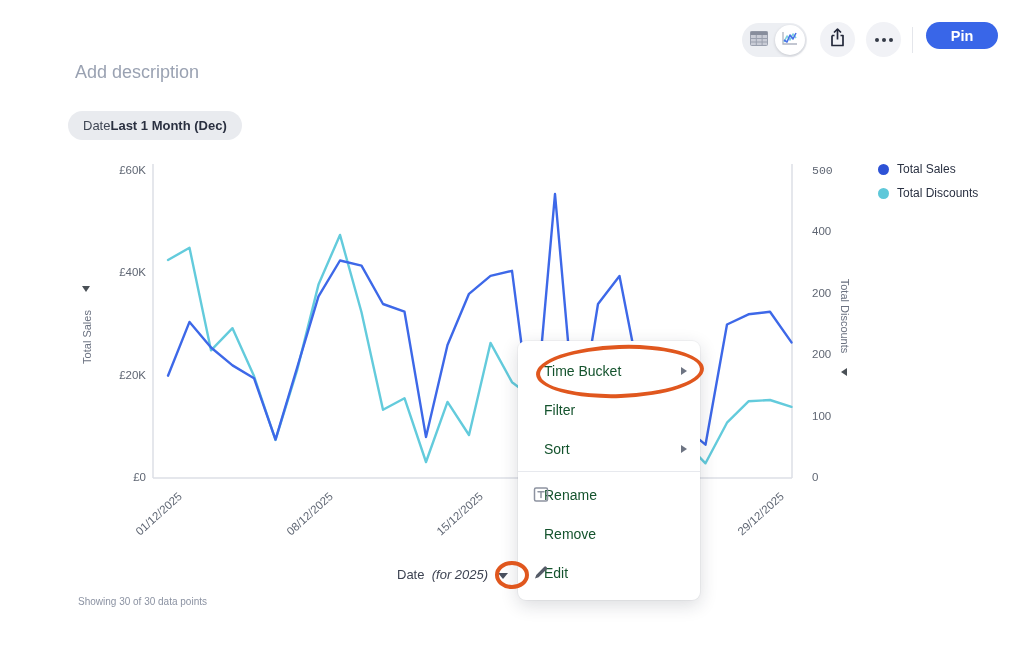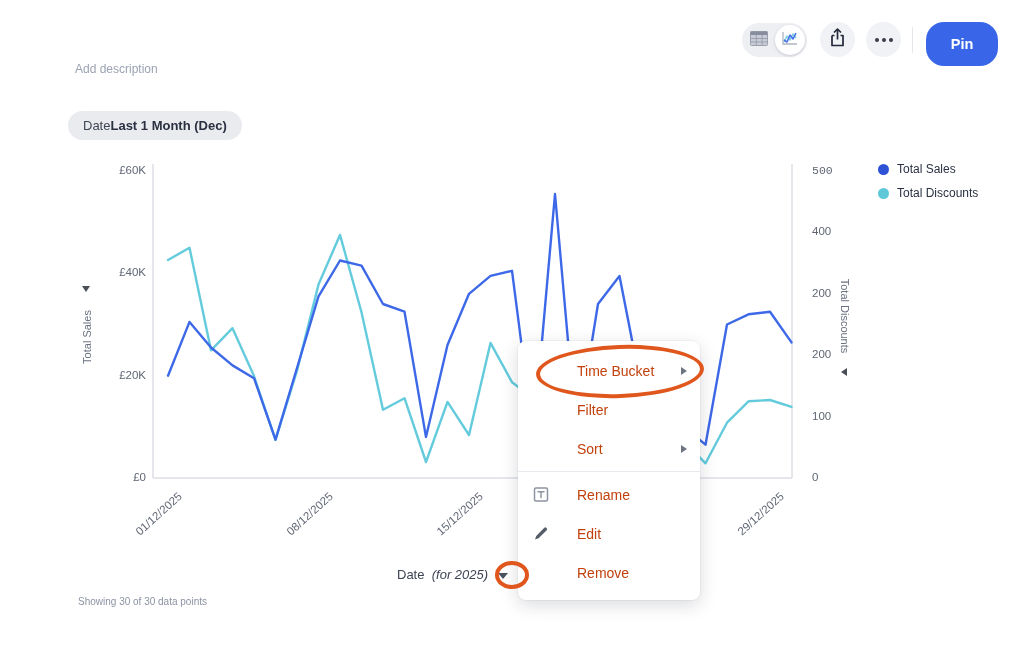--- a/index.html
+++ b/index.html
@@ -2,34 +2,34 @@
 <html><head>
 <meta charset="utf-8">
 <style>
   * { margin:0; padding:0; box-sizing:border-box; }
   html,body { width:1024px; height:645px; background:#ffffff; font-family:"Liberation Sans", sans-serif; overflow:hidden; }
   .abs { position:absolute; }
   .app { position:relative; width:1024px; height:645px; background:#fff; }
 
   
   .title { left:75px; top:30px; font-size:17.5px; font-weight:700; color:#181d2f; letter-spacing:.1px; }
-  .subtitle { left:75px; top:62px; font-size:12px; color:#9aa2b2; cursor:text; }
+  .subtitle { left:75px; top:62px; font-size:18px; color:#9aa2b2; cursor:text; }
 
   
   .toggle-pill { left:742px; top:23px; width:65px; height:34px; border-radius:17px; background:#edeff3; }
   .toggle-opt { position:absolute; width:30px; height:30px; top:2px; border-radius:50%; display:flex; align-items:center; justify-content:center; }
   .toggle-table { left:2px; }
   .toggle-chart { left:33px; background:#ffffff; box-shadow:0 1px 3px rgba(20,25,40,.18); }
   .circle-btn { width:35px; height:35px; border-radius:50%; background:#f1f2f6; display:flex; align-items:center; justify-content:center; }
   .share-btn { left:820px; top:22px; }
   .more-btn { left:866px; top:22px; }
   .dots { display:flex; gap:3px; }
   .dots i { width:4px; height:4px; border-radius:50%; background:#343a46; }
   .tb-divider { left:912px; top:27px; width:1px; height:26px; background:#e4e6eb; }
-  .pin-btn { left:926px; top:22px; width:72px; height:44px; border-radius:18px; background:#3966e8; color:#fff; font-size:14.5px; font-weight:700; display:flex; align-items:center; justify-content:center; cursor:pointer; }
+  .pin-btn { left:926px; top:22px; width:72px; height:27px; border-radius:18px; background:#3966e8; color:#fff; font-size:14.5px; font-weight:700; display:flex; align-items:center; justify-content:center; cursor:pointer; }
 
   
   .chip { left:68px; top:111px; height:29px; border-radius:15px; background:#e9ebef; padding:0 15px; display:flex; align-items:center; font-size:13px; color:#3f4654; cursor:pointer; }
   .chip b { font-weight:700; color:#2a3040; }
 
   
   .ytick { width:60px; text-align:right; font-size:11.5px; color:#5f6673; }
   .ytick-r { text-align:left; font-size:11.5px; color:#5f6673; }
   .axis-title { font-size:11px; color:#6a7180; white-space:nowrap; }
   .xlabel { width:116px; text-align:right; font-size:11.5px; color:#5f6673; transform:rotate(-42deg); transform-origin:100% 0; white-space:nowrap; z-index:2; }
@@ -41,21 +41,21 @@
   .status { left:78px; top:596px; font-size:10px; color:#8b92a2; }
 
   
   .legend { left:878px; top:162px; z-index:2; }
   .legend-row { display:flex; align-items:center; margin-bottom:10px; cursor:pointer; }
   .legend-dot { width:11px; height:11px; border-radius:50%; margin-right:8px; flex:0 0 auto; }
   .legend-label { font-size:12px; color:#2a3142; }
 
   
   .menu { left:518px; top:341px; width:182px; border-radius:8px; background:#ffffff; box-shadow:0 5px 18px rgba(25,31,49,.16), 0 0 0 1px rgba(25,31,49,.04); padding:10px 0 8px 0; z-index:10; }
-  .menu-item { position:relative; height:39px; display:flex; align-items:center; padding-left:59px; font-size:14px; color:#c2410c; cursor:pointer; }
+  .menu-item { position:relative; height:39px; display:flex; align-items:center; padding-left:26px; font-size:14px; color:#14532d; cursor:pointer; }
   .menu-item .mi-icon { position:absolute; left:14px; top:50%; transform:translateY(-50%); width:17px; height:17px; display:flex; align-items:center; justify-content:center; }
   .menu-item .sub-arrow { position:absolute; right:13px; top:50%; transform:translateY(-50%); width:0; height:0; border-top:4.5px solid transparent; border-bottom:4.5px solid transparent; border-left:6px solid #6d7482; }
   .menu-sep { height:1px; background:#e7e9ee; margin:3px 0; }
 
   
   .ellipse-annot { left:536px; top:345px; width:168px; height:53px; border:4.5px solid #e0571e; border-radius:50%; transform:rotate(-2deg); z-index:20; pointer-events:none; }
   .circle-annot { left:495px; top:561px; width:34px; height:28px; border:4px solid #e0571e; border-radius:50%; z-index:20; pointer-events:none; }
 
   svg.chart-layer { position:absolute; left:0; top:0; width:1024px; height:645px; z-index:1; }
 </style>
@@ -184,28 +184,28 @@
       <div class="menu-item">
         <span class="mi-icon">
           <svg width="16" height="16" viewBox="0 0 16 16">
             <rect x="1.5" y="1.5" width="13" height="13" rx="1.5" fill="none" stroke="#8d93a0" stroke-width="1.5"></rect>
             <path d="M5 5.2 H11 M8 5.2 V11" fill="none" stroke="#8d93a0" stroke-width="1.5" stroke-linecap="round"></path>
           </svg>
         </span>
         <span>Rename</span>
       </div>
       <div class="menu-item">
+        <span>Remove</span>
+      </div>
+      <div class="menu-item">
         <span class="mi-icon">
           <svg width="16" height="16" viewBox="0 0 16 16">
             <path d="M2 14 L3.2 10.4 L11.3 2.3 a1.3 1.3 0 0 1 1.85 0 l0.55 0.55 a1.3 1.3 0 0 1 0 1.85 L5.6 12.8 Z" fill="#565c68"></path>
           </svg>
         </span>
         <span>Edit</span>
       </div>
-      <div class="menu-item">
-        <span>Remove</span>
-      </div>
     </div>
 
   <div class="abs ellipse-annot"></div>
   <div class="abs circle-annot"></div>
 
 </div>
 
 </body></html>

